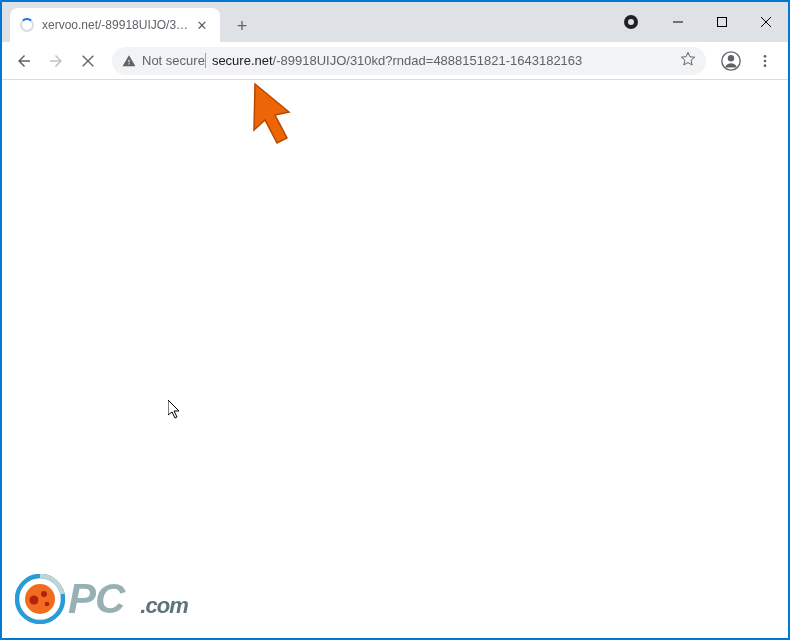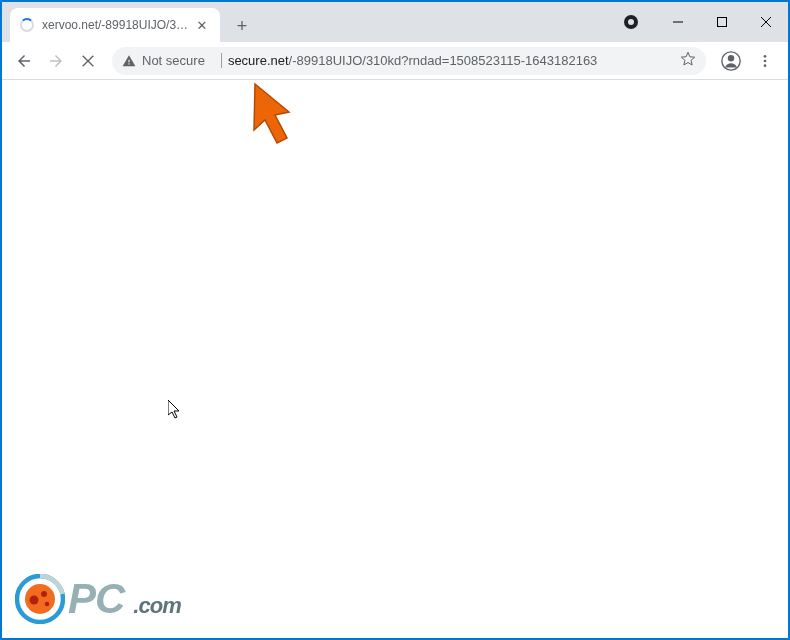--- a/index.html
+++ b/index.html
@@ -139,21 +139,21 @@
       gap: 6px;
     }
     .security-icon {
       display: flex;
       align-items: center;
       color: #5f6368;
       gap: 4px;
     }
     .security-label {
       color: #5f6368;
-      padding-right: 16px;
+      padding-right: 0;
       border-right: 1px solid #9aa0a6;
     }
     .url-text { color: #5f6368; display: flex; }
     .url-domain { color: #202124; }
     .star-btn {
       margin-left: auto;
       color: #5f6368;
       cursor: pointer;
     }
     .profile-btn, .menu-btn {
@@ -218,21 +218,21 @@
       font-size: 42px;
       color: #97b0b3;
     }
     .wm-risk {
       font-size: 42px;
       color: #5d7578;
     }
     .wm-com {
       font-size: 22px;
       color: #5d7578;
-      margin-left: 9px;
+      margin-left: 16px;
     }
   </style>
 </head>
 <body>
 
 <div class="title-bar">
   <div class="tab">
     <div class="tab-spinner"></div>
     <span class="tab-title">xervoo.net/-89918UIJO/310kd?rn</span>
     <span class="tab-close">✕</span>
@@ -278,21 +278,21 @@
   </div>
   <div class="omnibox">
     <span class="security-icon">
       <svg width="14" height="14" viewBox="0 0 24 24">
           <path d="M1 21h22L12 2 1 21zm12-3h-2v-2h2v2zm0-4h-2v-4h2v4z" fill="#5f6368"></path>
         </svg>
     </span>
     <span class="security-label">Not secure</span>
     <span class="url-text">
       <span class="url-domain">secure.net</span>
-        <span>/-89918UIJO/310kd?rndad=1508523115-1643182163</span>
+        <span>/-89918UIJO/310kd?rndad=4888151821-1643182163</span>
     </span>
     <span class="star-btn">
       <svg width="16" height="16" viewBox="0 0 24 24">
           <path d="M12 17.3l6.2 3.7-1.6-7 5.4-4.7-7.1-.6L12 2 9.1 8.6l-7.1.6 5.4 4.7-1.6 7z" fill="none" stroke="#5f6368" stroke-width="1.5"></path>
         </svg>
     </span>
   </div>
   <div class="profile-btn">
     <svg width="22" height="22" viewBox="0 0 24 24">
         <circle cx="12" cy="12" r="10" fill="none" stroke="#5f6368" stroke-width="1.5"></circle>

